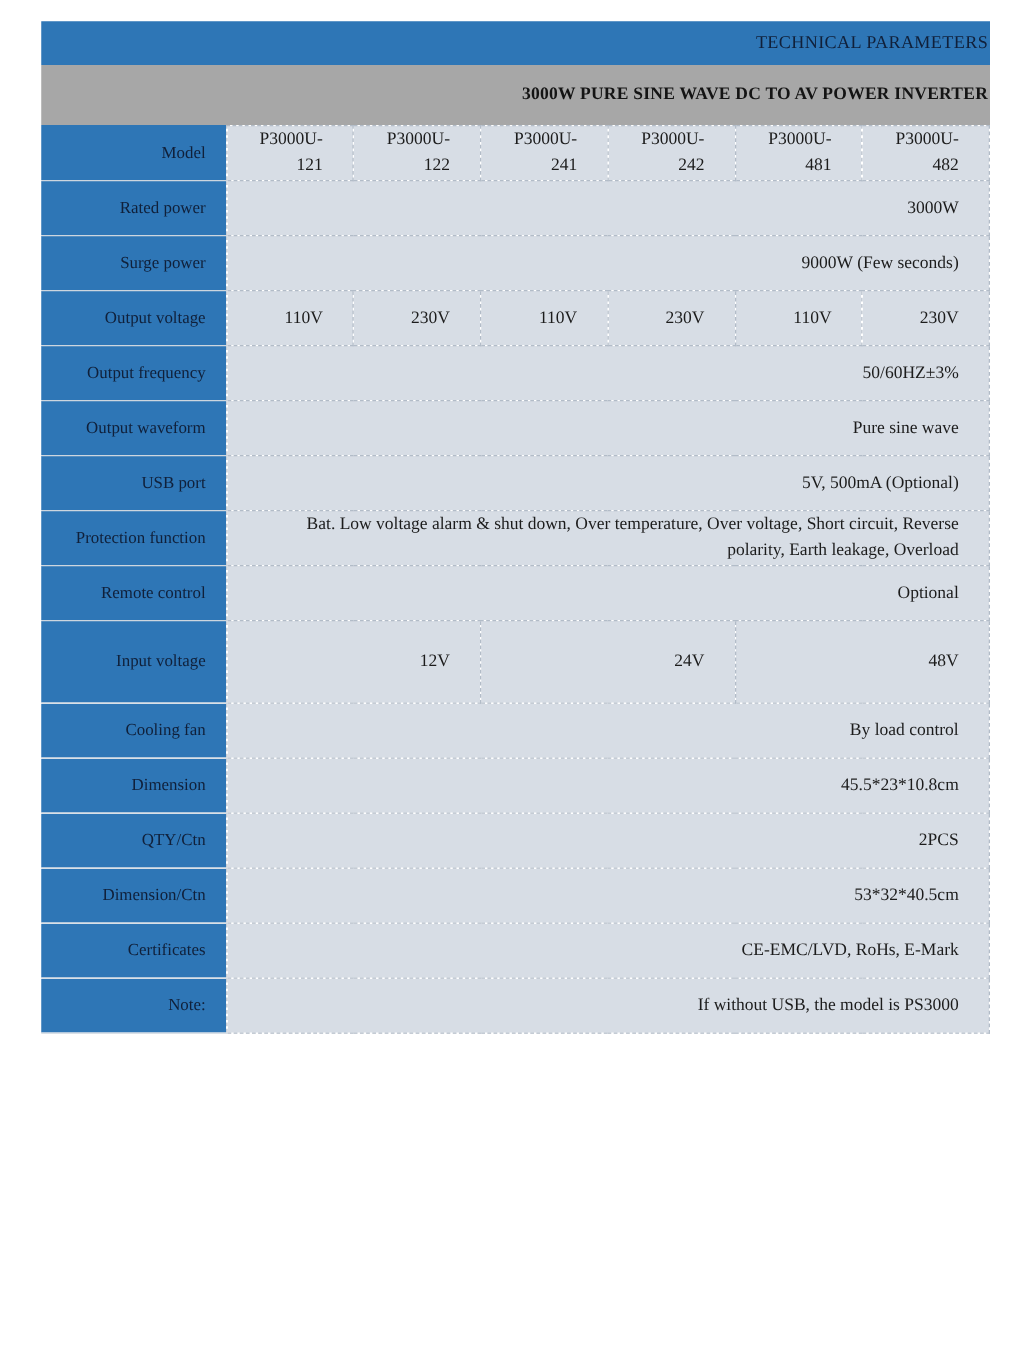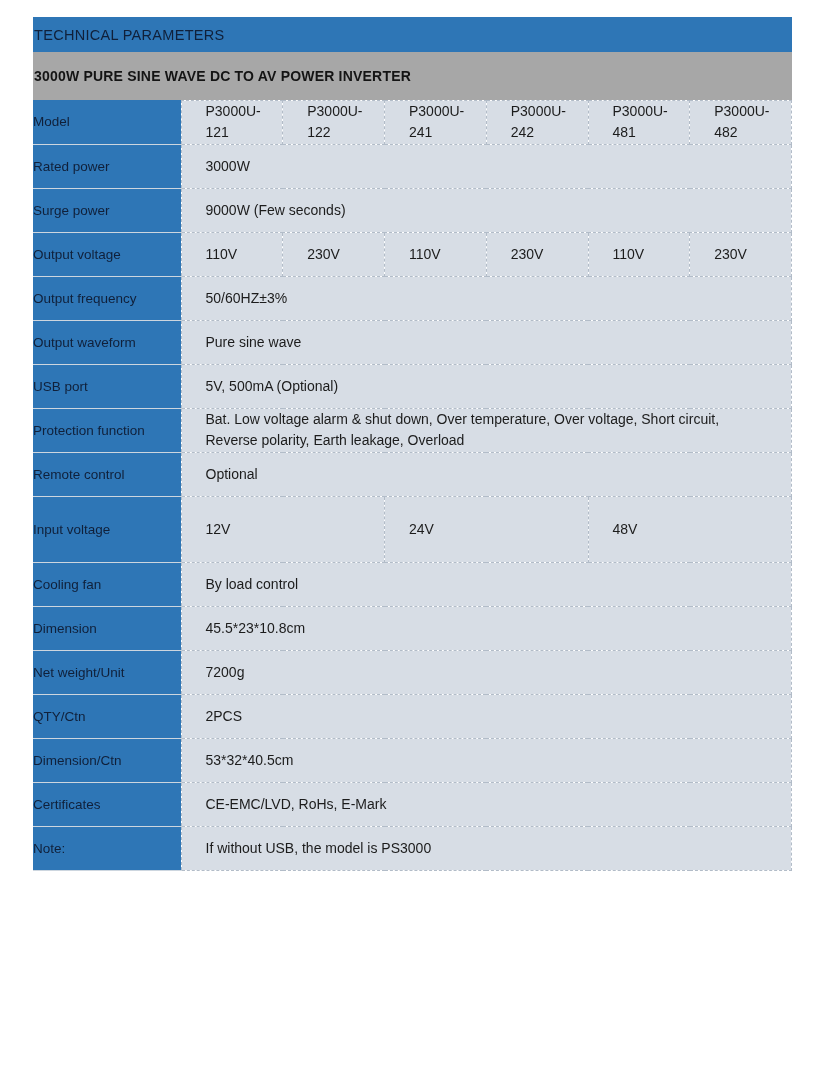--- a/index.html
+++ b/index.html
@@ -18,23 +18,24 @@
   }
   table.spec {
     position: absolute;
     left: 33px;
     top: 17px;
     width: 759px;
     border-collapse: collapse;
     table-layout: fixed;
   }
   table.spec td {
-    text-align: left;
+    text-align: right;
     vertical-align: middle;
     overflow: hidden;
+    font-family: Liberation Serif, serif;
   }
   
   .row-title td {
     height: 35px;
     background: var(--blue, #2E76B6);
     color: var(--header-text, #10203A);
     font-size: 14.5px;
     letter-spacing: 0.3px;
   }
   
@@ -46,21 +47,21 @@
     font-size: 14px;
     letter-spacing: 0.2px;
   }
   
   .label-cell {
     background: var(--blue, #2E76B6);
     color: var(--header-text, #10203A);
     font-size: 13.5px;
     height: 44px;
     border-bottom: 1px solid var(--label-sep, #CDD6DF);
-    padding: 0 0;
+    padding: 0 16px;
   }
   
   .value-cell {
     background: var(--cellbg, #D7DDE5);
     color: var(--body-text, #1C1C1C);
     font-size: 14px;
     height: 44px;
     border: 1px dashed var(--dash, #B2BCC8);
     padding: 0 24px;
     line-height: 21px;
@@ -146,24 +147,20 @@
         </tr>
         <tr class="row-data">
           <td colspan="1" class="label-cell">Cooling fan</td>
           <td colspan="6" class="value-cell">By load control</td>
         </tr>
         <tr class="row-data">
           <td colspan="1" class="label-cell">Dimension</td>
           <td colspan="6" class="value-cell">45.5*23*10.8cm</td>
         </tr>
         <tr class="row-data">
-          <td colspan="1" class="label-cell">Net weight/Unit</td>
-          <td colspan="6" class="value-cell">7200g</td>
-        </tr>
-        <tr class="row-data">
           <td colspan="1" class="label-cell">QTY/Ctn</td>
           <td colspan="6" class="value-cell">2PCS</td>
         </tr>
         <tr class="row-data">
           <td colspan="1" class="label-cell">Dimension/Ctn</td>
           <td colspan="6" class="value-cell">53*32*40.5cm</td>
         </tr>
         <tr class="row-data">
           <td colspan="1" class="label-cell">Certificates</td>
           <td colspan="6" class="value-cell">CE-EMC/LVD, RoHs, E-Mark</td>

